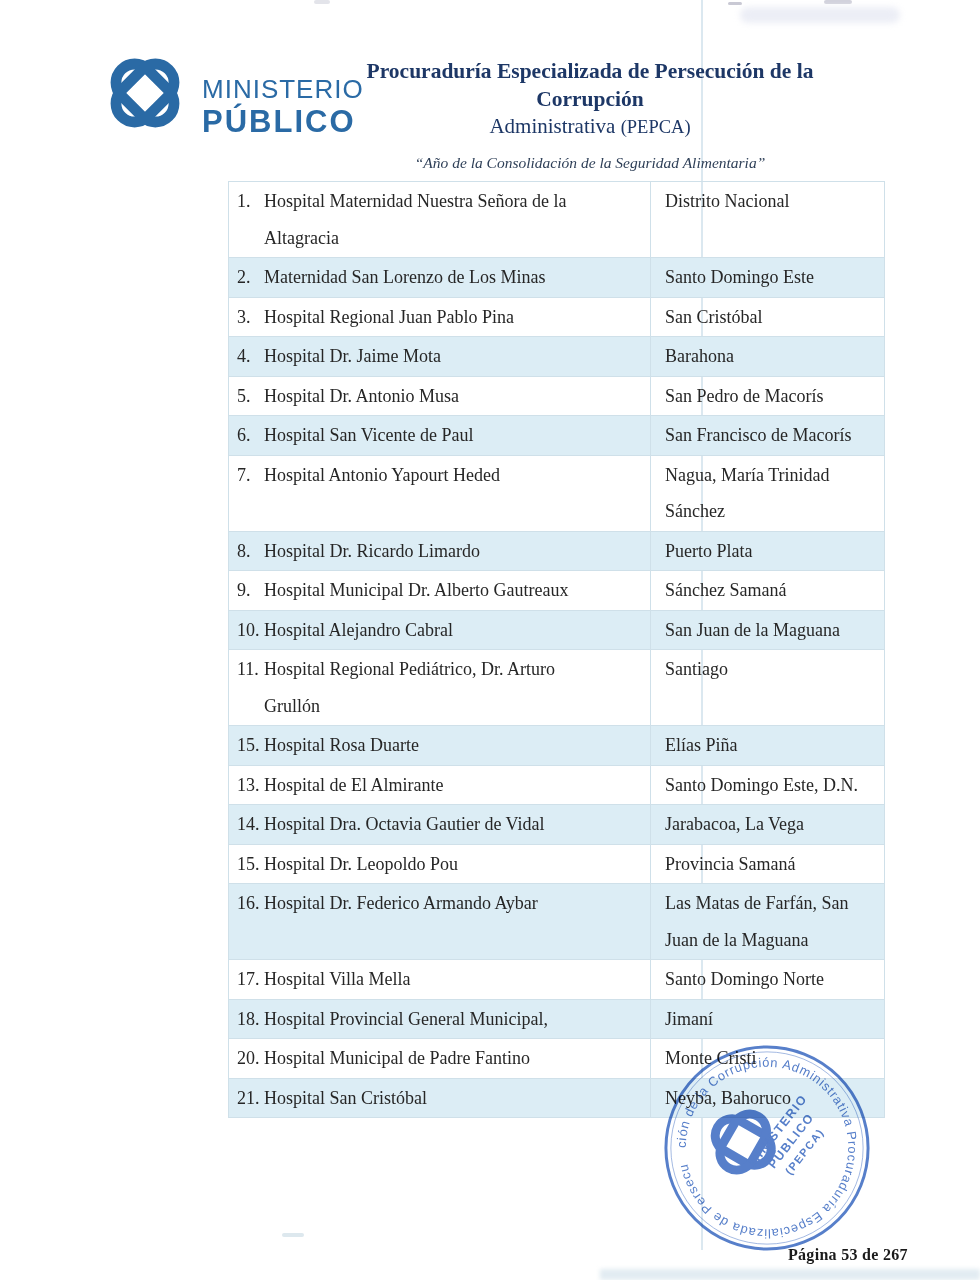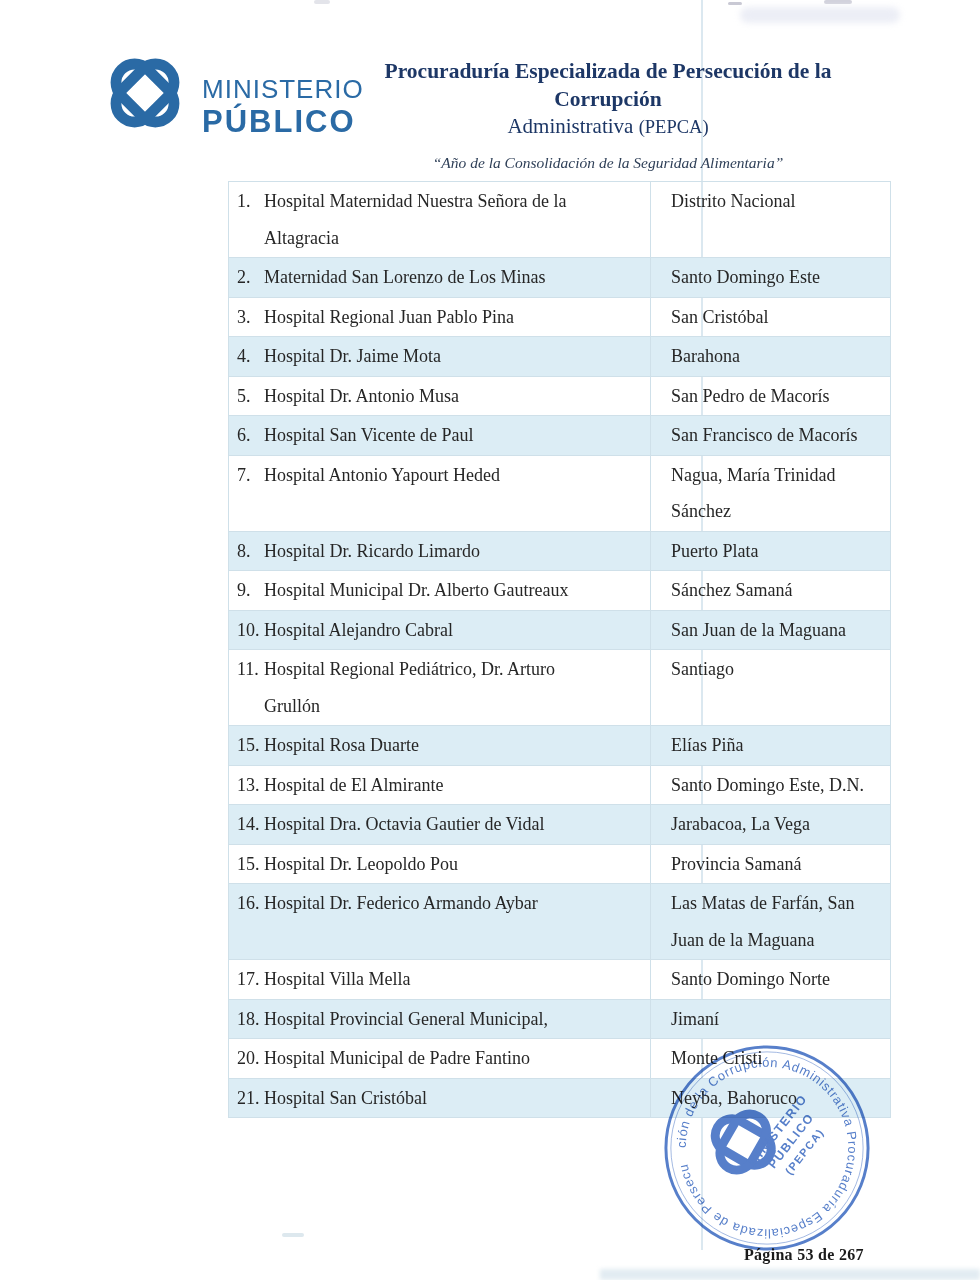--- a/index.html
+++ b/index.html
@@ -6,47 +6,47 @@
   body{
     width:980px;height:1280px;position:relative;background:#fff;
     font-family:"Liberation Serif", serif;color:#262626;overflow:hidden;
   }
   
   .brand{position:absolute;left:96px;top:40px;display:flex;align-items:flex-start;gap:8px;}
   .brand svg{display:block;}
   .brand-text{margin-top:36px;line-height:1;color:#2a6aa5;font-family:"Liberation Sans",sans-serif;}
   .brand-l1{font-size:26px;font-weight:400;letter-spacing:1px;}
   .brand-l2{font-size:31px;font-weight:700;letter-spacing:2px;margin-top:4px;}
-  .titleblock{position:absolute;left:343px;top:57px;width:530px;text-align:center;color:#1d3766;}
+  .titleblock{position:absolute;left:325px;top:57px;width:530px;text-align:center;color:#1d3766;}
   .title-l1{font-size:21.5px;font-weight:700;line-height:28px;}
   .title-l2{font-size:21px;font-weight:400;line-height:26px;}
   .title-l2 .paren{font-size:18.5px;}
   .subtitle{font-size:15.5px;font-style:italic;color:#2e3f57;margin-top:14px;}
   
   table.hosp{
     position:absolute;left:228px;top:181px;width:624px;
     border-collapse:collapse;table-layout:fixed;
     border:1px solid #c9dce6;
   }
   table.hosp td{
     vertical-align:top;border:1px solid #cfe0e9;
     font-size:18px;line-height:36.5px;padding:1px 4px 1px 8px;
   }
   table.hosp td.c1{width:409px;}
-  table.hosp td.c2{width:215px;padding-left:20px;}
+  table.hosp td.c2{width:215px;padding-left:14px;}
   table.hosp tr:nth-child(even){background:#dcedf5;}
   .cellflex{display:flex;}
   .num{flex:0 0 27px;}
   .name{width:350px;}
   .loc{display:block;width:196px;}
   
   .stamp{position:absolute;left:658px;top:1039px;mix-blend-mode:multiply;opacity:.9;}
   
   .pagefoot{
-    position:absolute;left:744px;top:1246px;font-size:16px;font-weight:600;
+    position:absolute;left:788px;top:1246px;font-size:16px;font-weight:600;
     color:#1b1b1b;letter-spacing:.3px;
   }
   
   .crease{position:absolute;left:701px;top:0;width:2px;height:1250px;background:rgba(165,198,218,.40);}
   .art{position:absolute;pointer-events:none;}
   .art-a{left:314px;top:0;width:16px;height:4px;background:#e3e4ea;border-radius:2px;}
   .art-b{left:728px;top:2px;width:14px;height:3px;background:#c9c9d4;border-radius:2px;}
   .art-c{left:824px;top:0;width:28px;height:4px;background:#d2d2dc;border-radius:2px;}
   .art-d{left:740px;top:7px;width:160px;height:16px;background:#eceef6;border-radius:8px;filter:blur(3px);}
   .art-e{left:600px;top:1269px;width:380px;height:11px;background:#e2ecf2;filter:blur(2px);}

